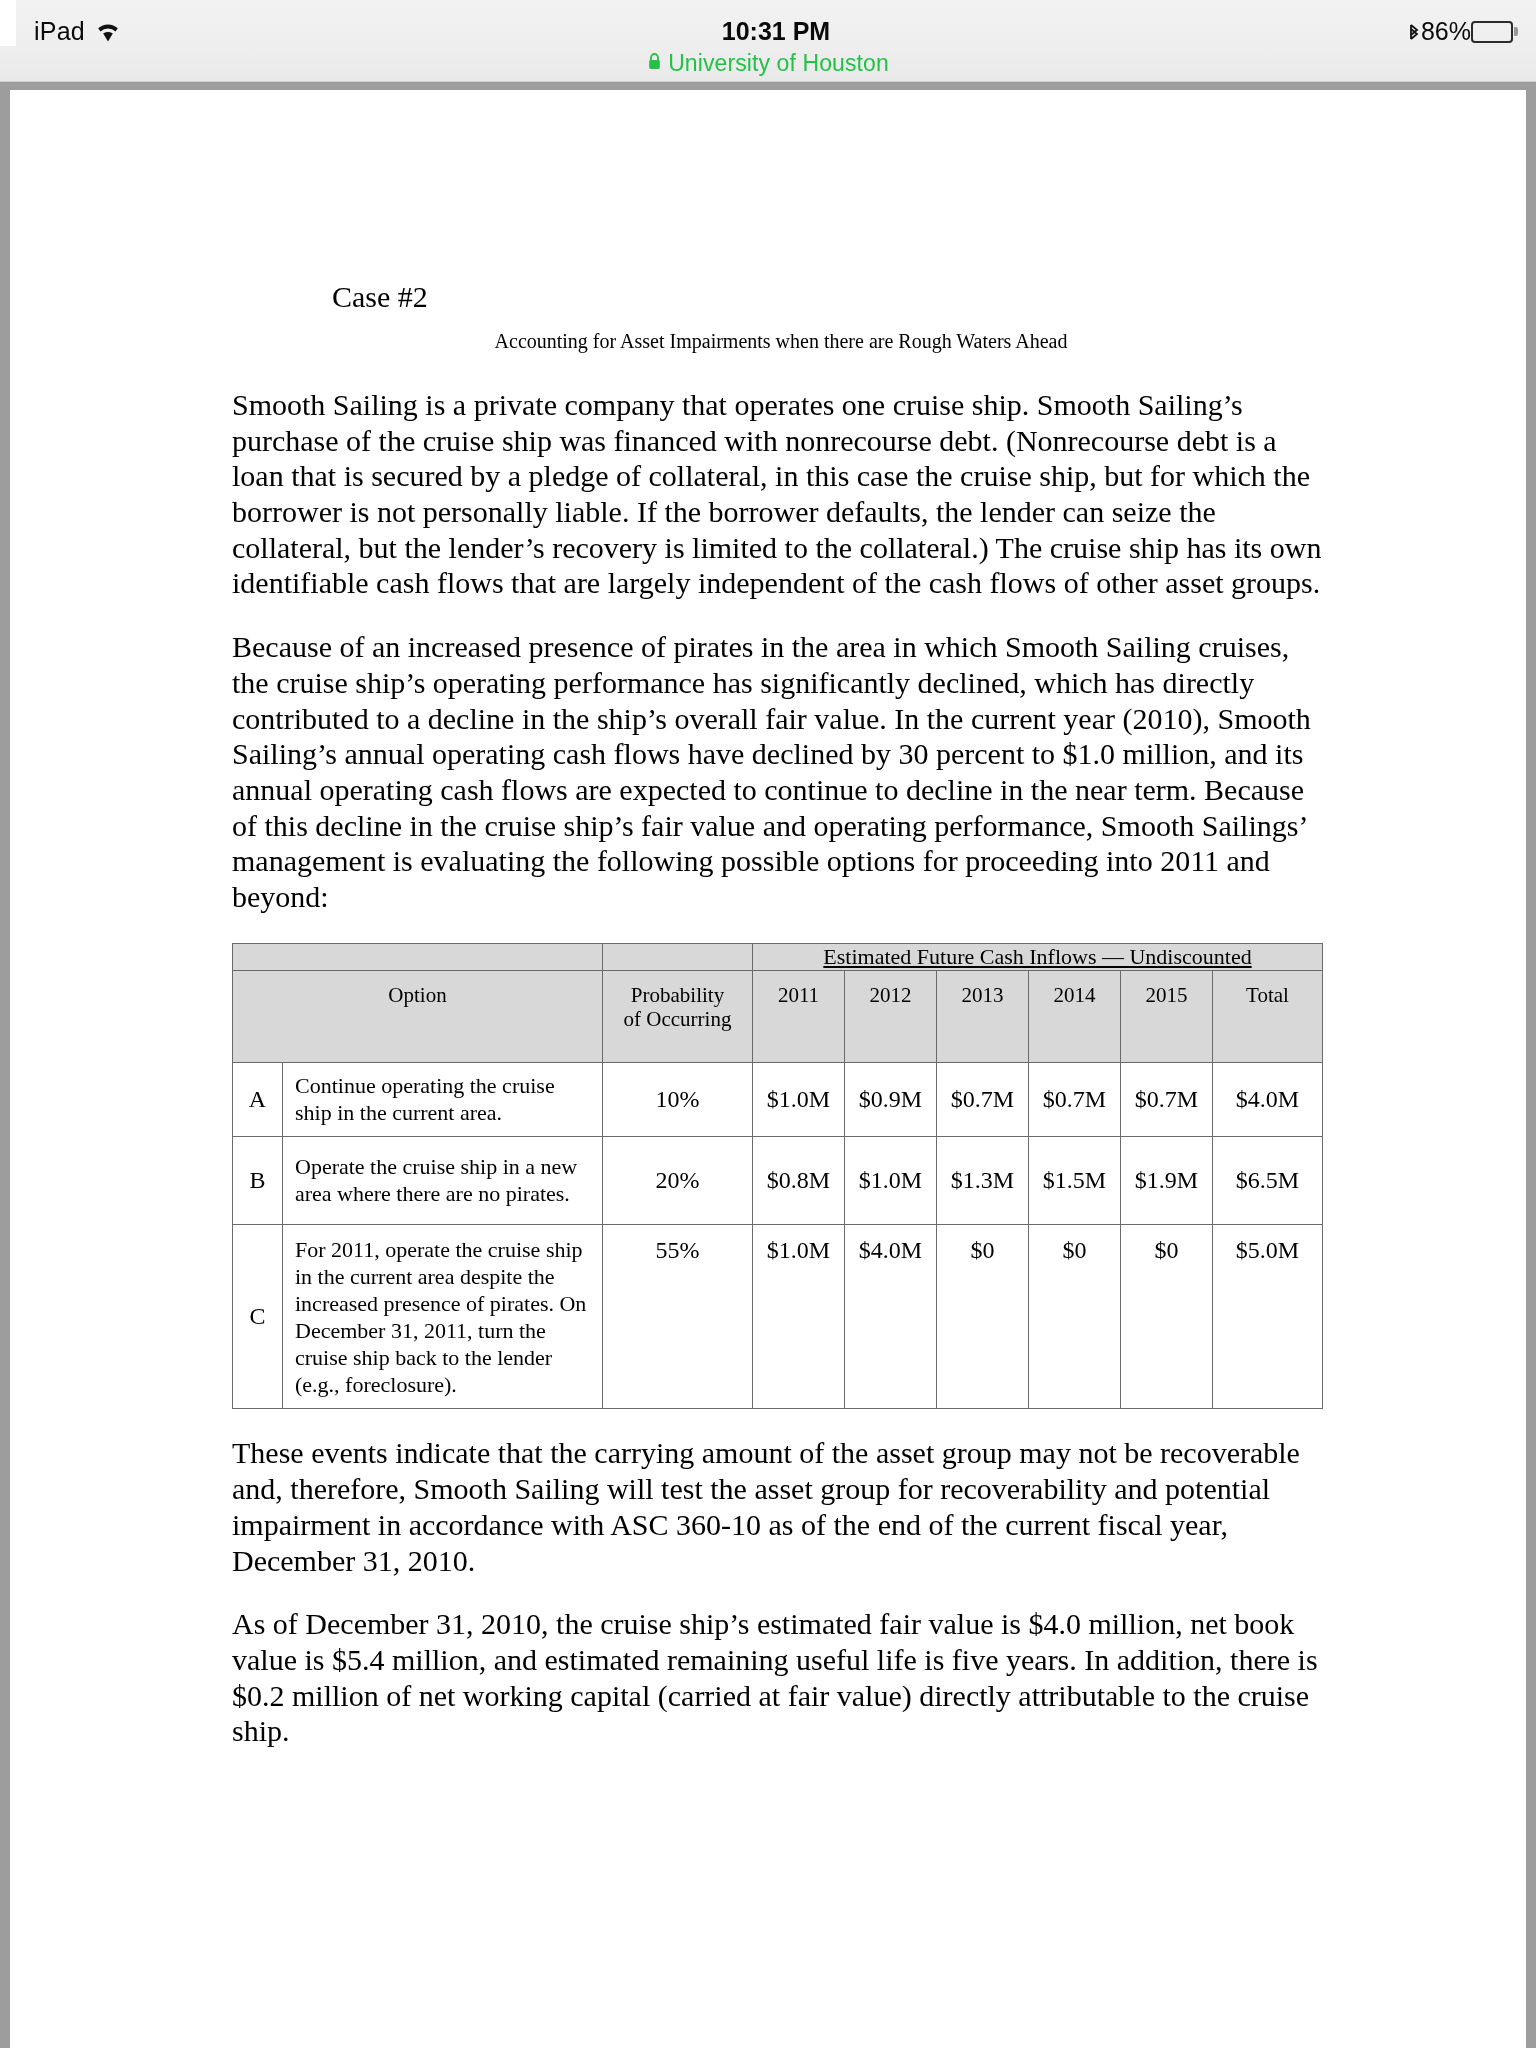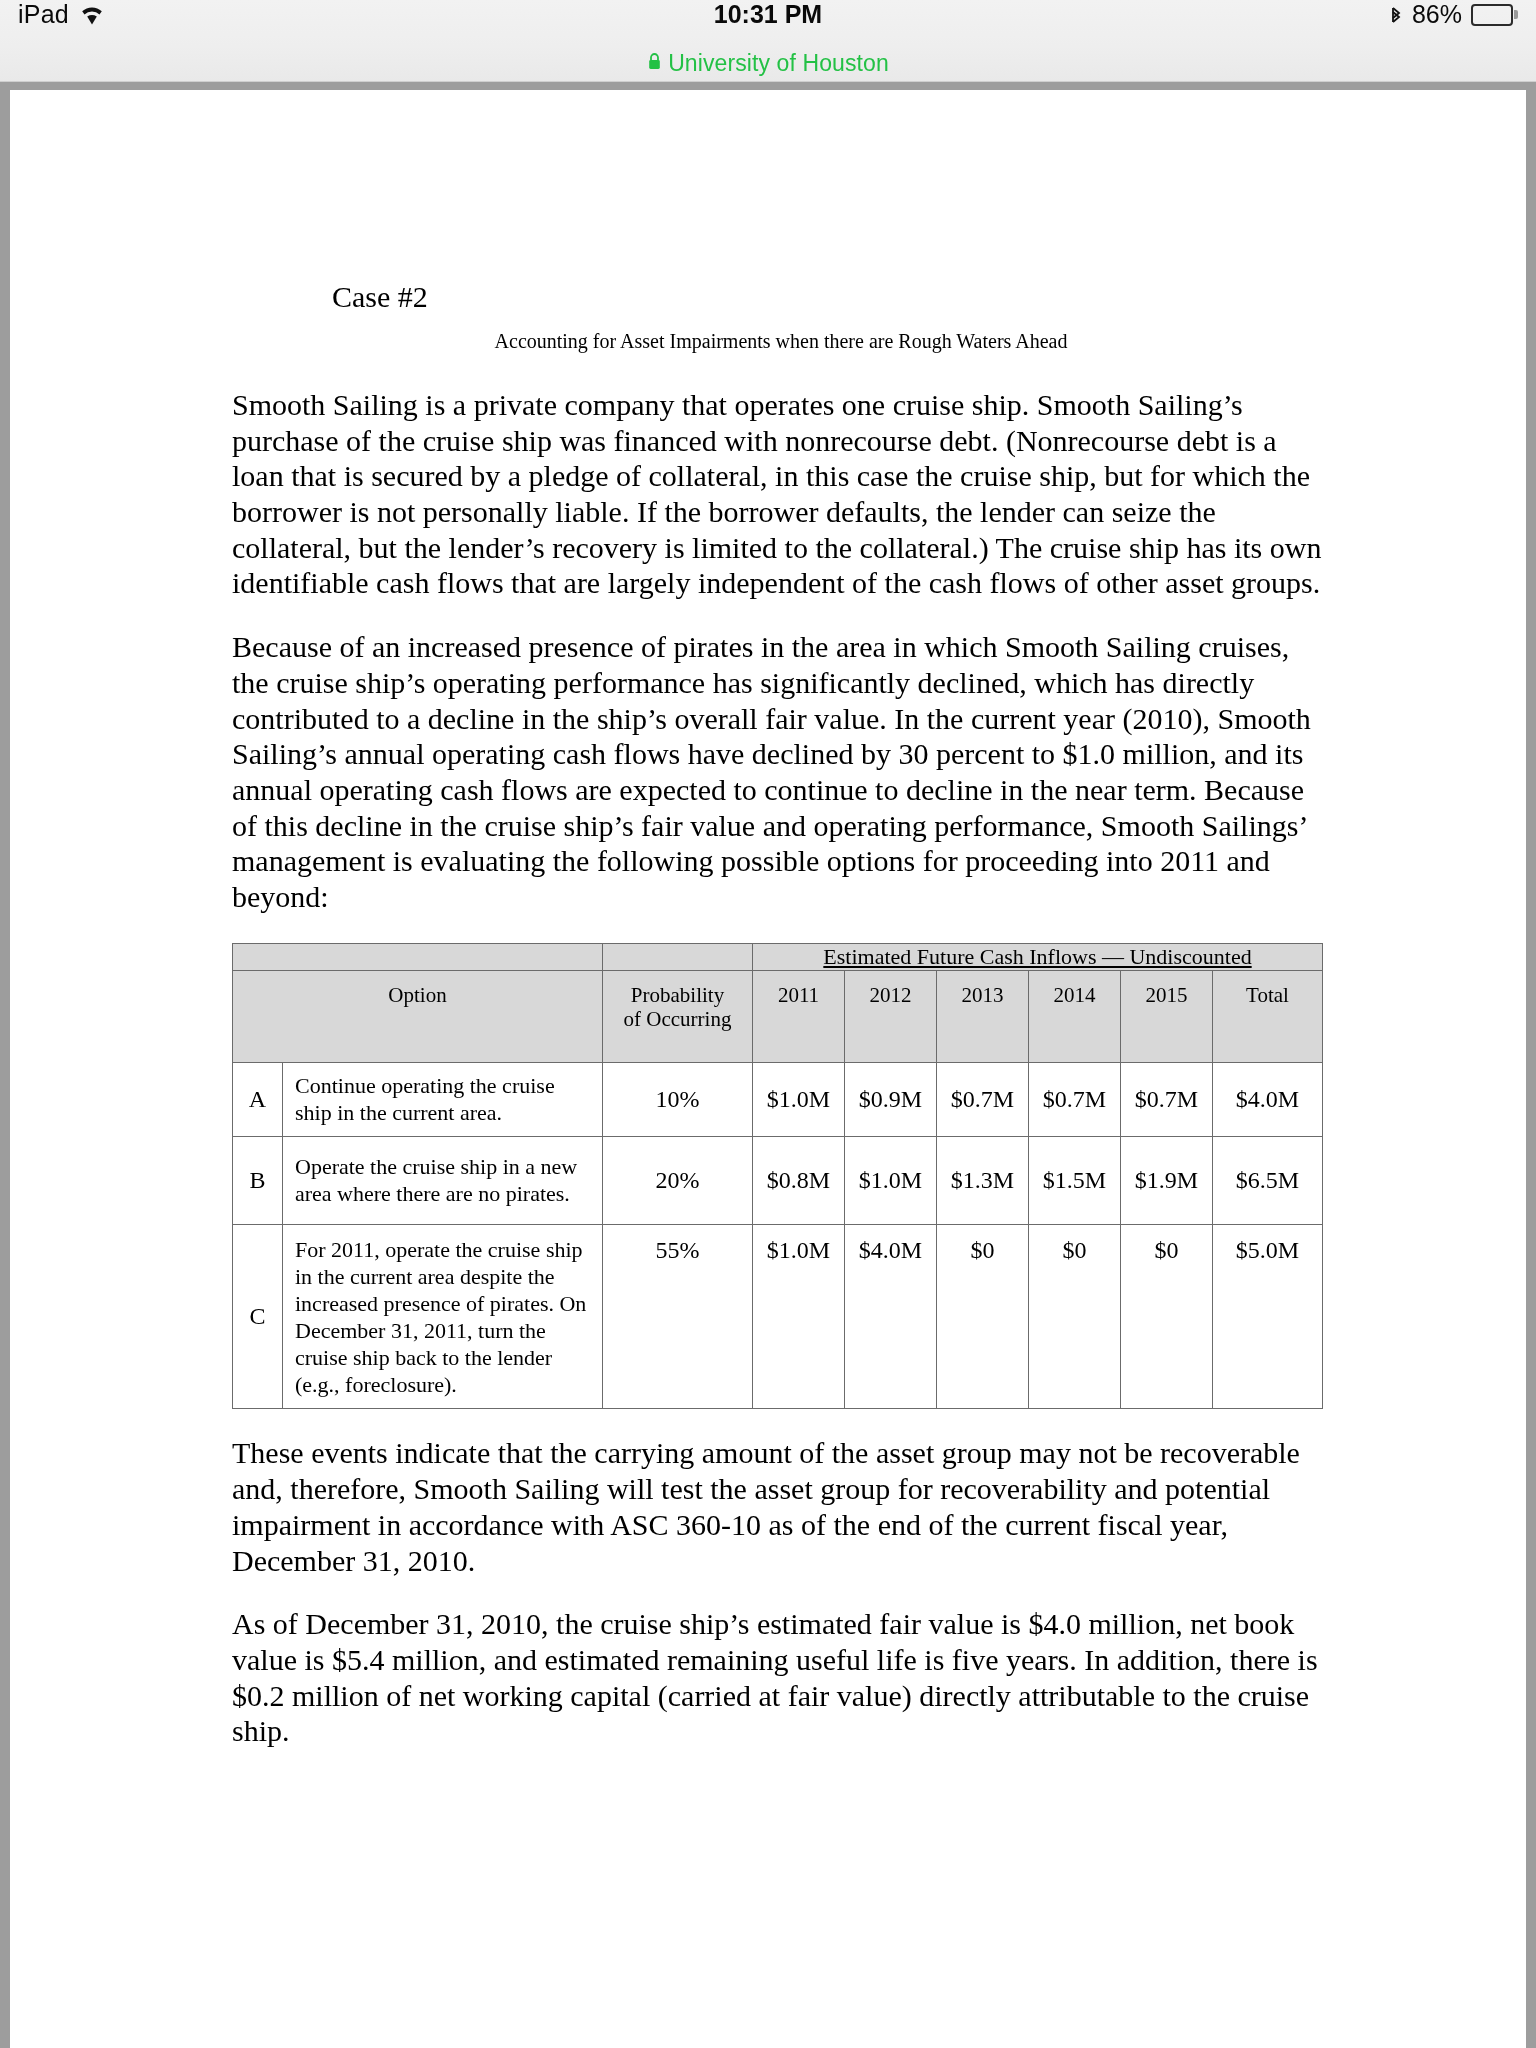--- a/index.html
+++ b/index.html
@@ -10,37 +10,38 @@
     background: #ffffff;
     font-family: "Liberation Serif", serif;
     overflow: hidden;
   }
 
   
   .status-bar {
     height: 46px;
     background: linear-gradient(to bottom, #f2f2f2 0%, #eeeeee 100%);
     display: flex;
-    align-items: flex-start;
+    align-items: flex-end;
     padding: 0 18px;
     font-family: "Liberation Sans", sans-serif;
     font-size: 25px;
     color: #0a0a0a;
     position: relative;
+    margin-left: 16px;
   }
   .sb-left { display: flex; align-items: center; gap: 10px; }
   .sb-device { font-size: 25px; letter-spacing: .2px; }
   .wifi-icon { display: inline-block; width: 26px; height: 22px; position: relative; }
   .wifi-icon svg { display: block; }
   .sb-center {
     position: absolute; left: 0; right: 0; text-align: center;
     font-size: 25px; font-weight: bold; pointer-events: none;
   }
   .sb-right {
-    margin-left: auto; display: flex; align-items: center; gap: 9px;
+    margin-left: auto; display: flex; align-items: center; 
     font-size: 25px;
   }
   .bt-icon { display: inline-block; width: 14px; height: 24px; }
   .battery {
     display: inline-flex; align-items: center;
   }
   .battery-body {
     width: 42px; height: 22px; border: 2px solid #2b2b2b; border-radius: 4px;
     padding: 2px; display: block;
   }

